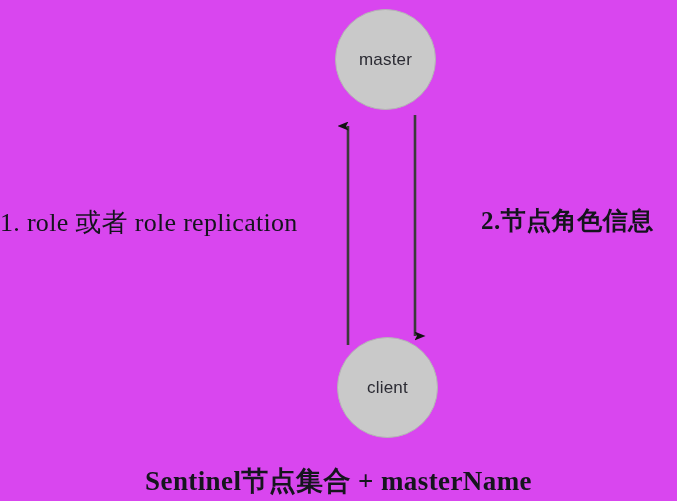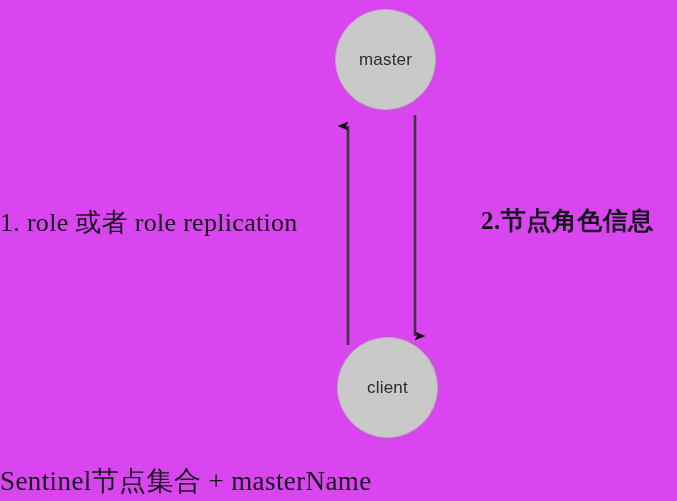--- a/index.html
+++ b/index.html
@@ -73,26 +73,27 @@
     font-size: 25px;
     font-weight: 600;
     letter-spacing: 0.5px;
     margin-left: 20px;
   }
   #caption {
     position: absolute;
     left: 0;
     top: 463px;
     width: 677px;
-    text-align: left;
+    text-align: center;
     font-family: "Liberation Serif", "DejaVu Serif", serif;
     font-size: 27px;
     color: #15151d;
     letter-spacing: 0.4px;
     user-select: none;
+    font-weight: bold;
   }
 </style>
 </head>
 <body>
 
 <div id="canvas">
 
   <svg class="arrows" viewBox="0 0 677 501" xmlns="http://www.w3.org/2000/svg">
     <defs>
       <marker id="arrowhead-up" markerWidth="9" markerHeight="11" refX="4.5" refY="10.5" orient="auto" markerUnits="userSpaceOnUse">

